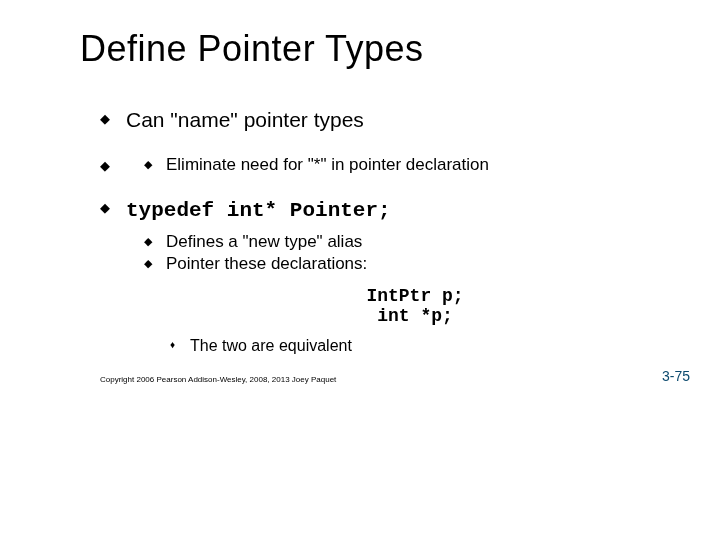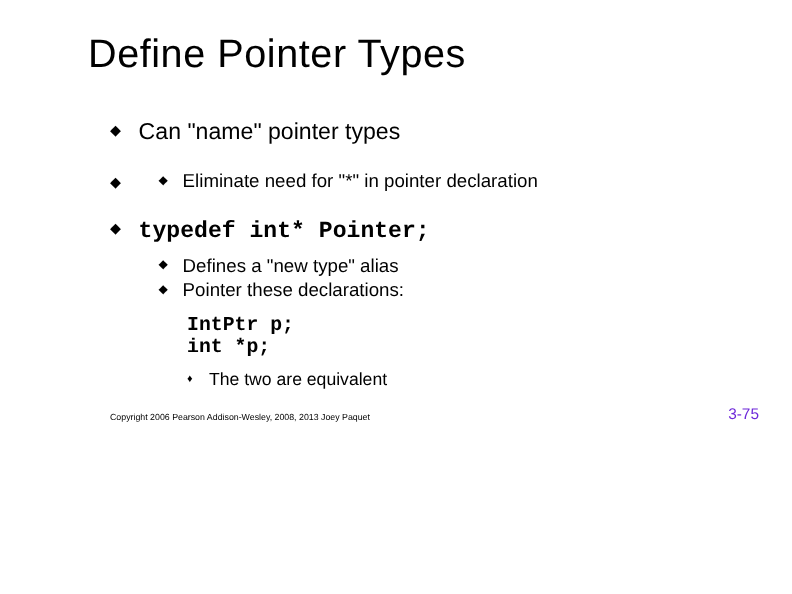--- a/index.html
+++ b/index.html
@@ -72,20 +72,21 @@
     font-size: 11px;
     color: #000;
   }
   .codeblock {
     font-family: "Courier New", Courier, monospace;
     font-weight: bold;
     font-size: 18px;
     white-space: pre;
     margin: 12px 0 6px 44px;
     line-height: 1.15;
+    text-align: center;
   }
   .codeinline {
     font-family: "Courier New", Courier, monospace;
     font-weight: bold;
   }
   ul.l3 {
     list-style: none;
     padding: 0;
     margin: 10px 0 0 44px;
     font-size: 16px;
@@ -108,21 +109,21 @@
     left: 100px;
     bottom: 16px;
     font-size: 8px;
     color: #000;
   }
   .footer-right {
     position: absolute;
     right: 30px;
     bottom: 16px;
     font-size: 14px;
-    color: #6d28d9;
+    color: #0c4a6e;
   }
 </style>
 </head>
 <body>
 
 <div class="slide">
   <div class="title">Define Pointer Types</div>
 
   <div class="body">
     <ul class="l1">

